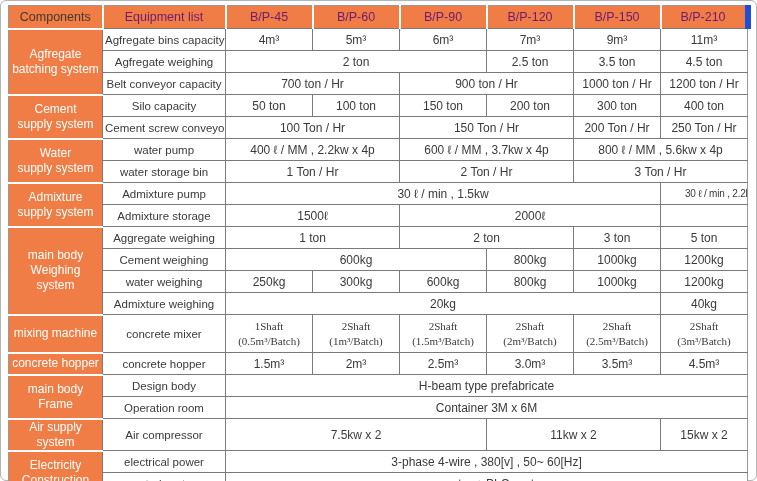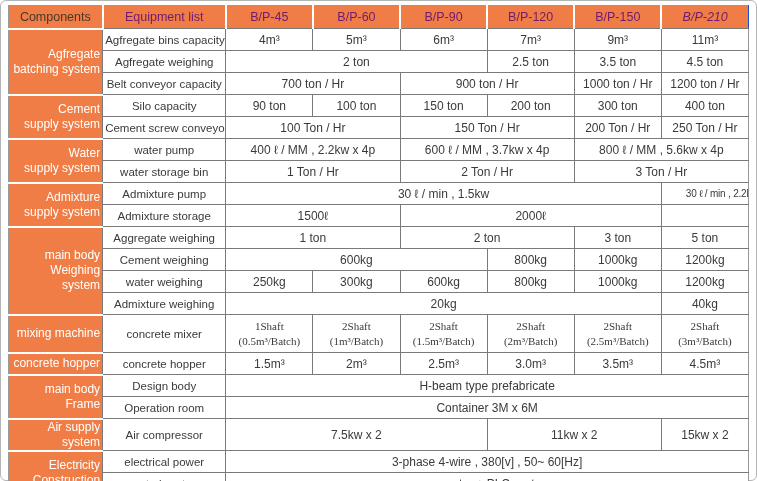--- a/index.html
+++ b/index.html
@@ -20,25 +20,25 @@
   tr.nrow{height:22px;}
   tr.mrow{height:38px;}
   th,td{padding:0 2px;overflow:hidden;}
   
   th.head{
     background:#EF7D45;color:#701a75;font-weight:normal;font-size:12.5px;
     border:2px solid #fff;border-top:1px solid #999;border-bottom:1px solid #7a7a7a;
     text-align:center;vertical-align:middle;
   }
   th.c-head{color:#43392f;border-left:1px solid #999;}
-  th.m-last{border-right:1px solid #1d4ed8;font-style:italic;}
+  th.m-last{border-right:6px solid #1d4ed8;}
   
   td.g{
     background:#EF7D45;color:#fff;font-size:12px;line-height:1.25;
-    text-align:right;vertical-align:middle;white-space:pre-line;
+    text-align:center;vertical-align:middle;white-space:pre-line;
     border:2px solid #fff;border-left:1px solid #999;border-right:1px solid #7a7a7a;
   }
   td.g-last{border-bottom:1px solid #999;}
   
   td.l,td.d{
     background:#fff;color:#3a3a3a;font-size:11.5px;
     border:1px solid #7a7a7a;text-align:center;vertical-align:middle;
     white-space:nowrap;
   }
   td.d{font-size:12px;}
@@ -98,21 +98,21 @@
     <td class="d" colspan="2">700 ton / Hr</td>
     <td class="d" colspan="2">900 ton / Hr</td>
     <td class="d">1000 ton / Hr</td>
     <td class="d r-last">1200 ton / Hr</td>
   </tr>
 
   <tr class="nrow">
     <td class="g" rowspan="2">Cement
 supply system</td>
     <td class="l">Silo capacity</td>
-    <td class="d">90 ton</td>
+    <td class="d">50 ton</td>
     <td class="d">100 ton</td>
     <td class="d">150 ton</td>
     <td class="d">200 ton</td>
     <td class="d">300 ton</td>
     <td class="d r-last">400 ton</td>
   </tr>
   <tr class="nrow">
     <td class="l">Cement screw conveyor</td>
     <td class="d" colspan="2">100 Ton / Hr</td>
     <td class="d" colspan="2">150 Ton / Hr</td>

